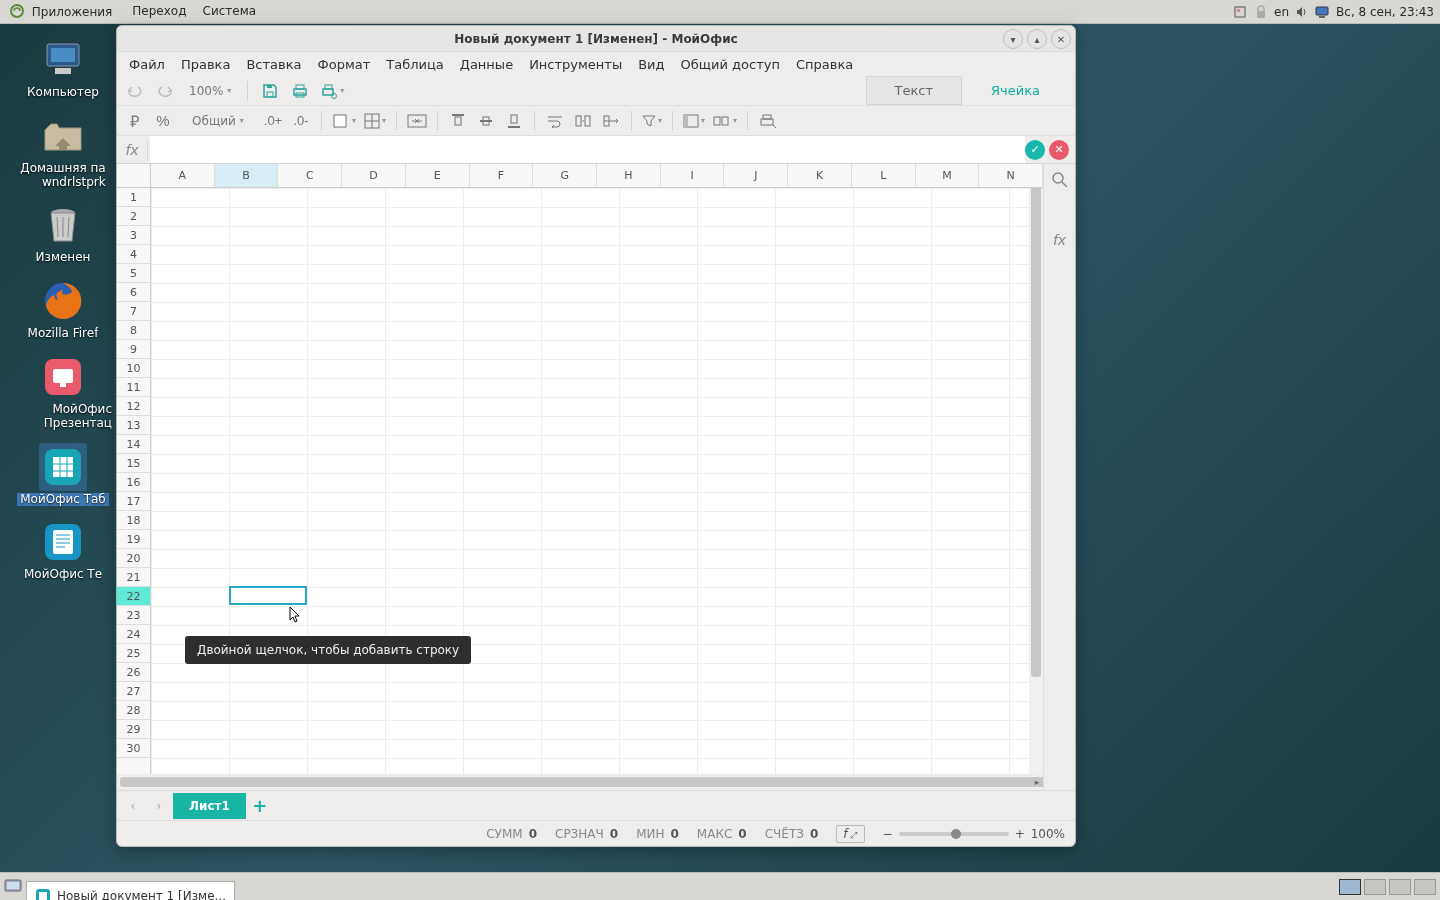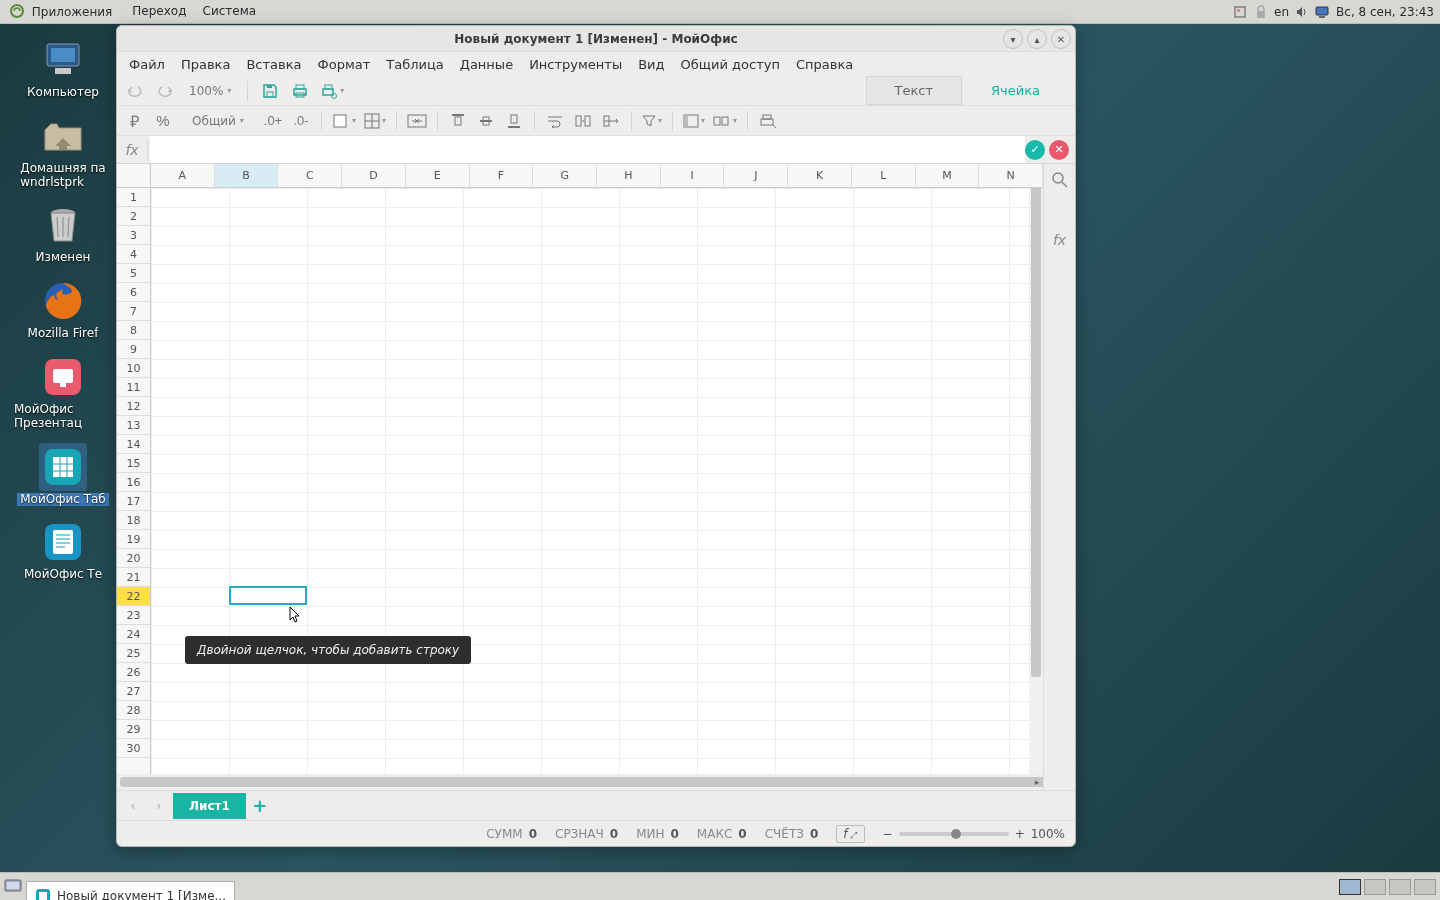--- a/index.html
+++ b/index.html
@@ -11,21 +11,21 @@
 .gnome-panel .pan-menu span { padding: 2px 4px; }
 .gnome-panel .pan-menu span svg { vertical-align: -2px; }
 .gnome-panel .pan-right { margin-left: auto; display: flex; align-items: center; gap: 5px; }
 .gnome-panel .pan-right .pan-ic { width: 16px; height: 16px; display: inline-flex; align-items: center; justify-content: center; }
 
 
 .desk-icons { position: absolute; top: 36px; left: 8px; width: 110px; display: flex; flex-direction: column; gap: 12px; }
 .desk-item { display: flex; flex-direction: column; align-items: center; color: #fff; font-size: 12px; text-shadow: 0 1px 2px #000; cursor: default; }
 .desk-item .di-ic { width: 48px; height: 48px; display: flex; align-items: center; justify-content: center; margin-bottom: 2px; }
 .desk-item.highlighted .di-label span { background: #3b78b4; padding: 2px 3px; border-radius: 2px; }
-.di-label { text-align: left; line-height: 1.15; max-width: 98px; overflow: hidden; }
+.di-label { text-align: right; line-height: 1.15; max-width: 98px; overflow: hidden; }
 .desk-item.highlighted .di-ic { background: rgba(59,120,180,.5); border-radius: 3px; }
 
 
 .app-window { position: absolute; top: 25px; left: 116px; width: 960px; height: 822px; background: #eeedec; border: 1px solid #b7b7b7; border-radius: 6px; box-shadow: 0 4px 16px rgba(0,0,0,.3); display: flex; flex-direction: column; overflow: hidden; }
 
 
 .titlebar { height: 26px; background: #e7e6e5; border-bottom: 1px solid #ddd; display: flex; align-items: center; justify-content: center; position: relative; font-weight: bold; color: #3a3a3a; font-size: 12px; }
 .win-ctrls { position: absolute; right: 4px; top: 3px; display: flex; gap: 4px; }
 .win-ctrls .wc { width: 20px; height: 20px; border-radius: 10px; border: 1px solid #bfbfbf; background: #e6e5e4; display: flex; align-items: center; justify-content: center; font-size: 10px; color: #555; }
 
@@ -63,21 +63,21 @@
 
 .sheet-wrapper { flex: 1; display: flex; background: #fff; position: relative; }
 .sheet-main { flex: 1; position: relative; overflow: hidden; display: flex; flex-direction: column; }
 .sheet-grid { flex: 1; display: flex; overflow: hidden; position: relative; }
 .corner-box { width: 34px; height: 24px; border-right: 1px solid #ccc; border-bottom: 1px solid #ccc; background: #f7f7f7; position: absolute; top: 0; left: 0; z-index: 3; }
 .col-headers { position: absolute; top: 0; left: 34px; right: 0; height: 24px; display: flex; background: #f7f7f7; border-bottom: 1px solid #ccc; z-index: 2; }
 .col-headers .ch { width: 78px; border-right: 1px solid #ddd; text-align: center; line-height: 24px; color: #555; font-size: 11px; }
 .col-headers .ch.active-col { background: #d8ecf5; }
 .row-headers { position: absolute; top: 24px; left: 0; width: 34px; bottom: 0; background: #f7f7f7; border-right: 1px solid #ccc; z-index: 2; }
 .row-headers .rh { height: 19px; border-bottom: 1px solid #ddd; text-align: center; line-height: 19px; color: #555; font-size: 11px; }
-.row-headers .rh.active-row { background: #fde047; }
+.row-headers .rh.active-row { background: #5eead4; }
 .cells { position: absolute; top: 24px; left: 34px; right: 0; bottom: 0; }
 .cells-grid-lines { position: absolute; inset: 0; 
   background-image:
     linear-gradient(to right, #eee 1px, transparent 1px),
     linear-gradient(to bottom, #eee 1px, transparent 1px);
   background-size: 78px 19px;
 }
 .sel-cell { position: absolute; border: 2px solid #2aa8c9; background: #fff; }
 .tooltip-dark { position: absolute; background: #2f2e2d; color: #eee; border-radius: 3px; padding: 7px 12px; font-size: 12px; white-space: nowrap; z-index: 10; }
 .cursor-arrow { position: absolute; z-index: 11; }
@@ -474,21 +474,21 @@
             <div class="rh">25</div>
             <div class="rh">26</div>
             <div class="rh">27</div>
             <div class="rh">28</div>
             <div class="rh">29</div>
             <div class="rh">30</div>
           </div>
         <div class="cells">
           <div class="cells-grid-lines"></div>
           <div class="sel-cell" style="top:398px; left:78px; width:78px; height:19px;"></div>
-          <div class="tooltip-dark" style="top:448px; left:34px;font-style:italic;">Двойной щелчок, чтобы добавить строку</div>
+          <div class="tooltip-dark" style="top:448px; left:34px;">Двойной щелчок, чтобы добавить строку</div>
           <svg class="cursor-arrow" style="top:418px; left:138px;" width="14" height="18">
               <path d="M1 1 l0 13 l3 -3 l2 5 l2 -1 l-2 -5 l4 0 z" fill="#fff" stroke="#000"></path>
             </svg>
         </div>
         <div class="v-scroll">
             <div class="thumb"></div>
           </div>
       </div>
       <div class="h-scroll-row">
         <span class="arrow" style="left:0">◂</span>

